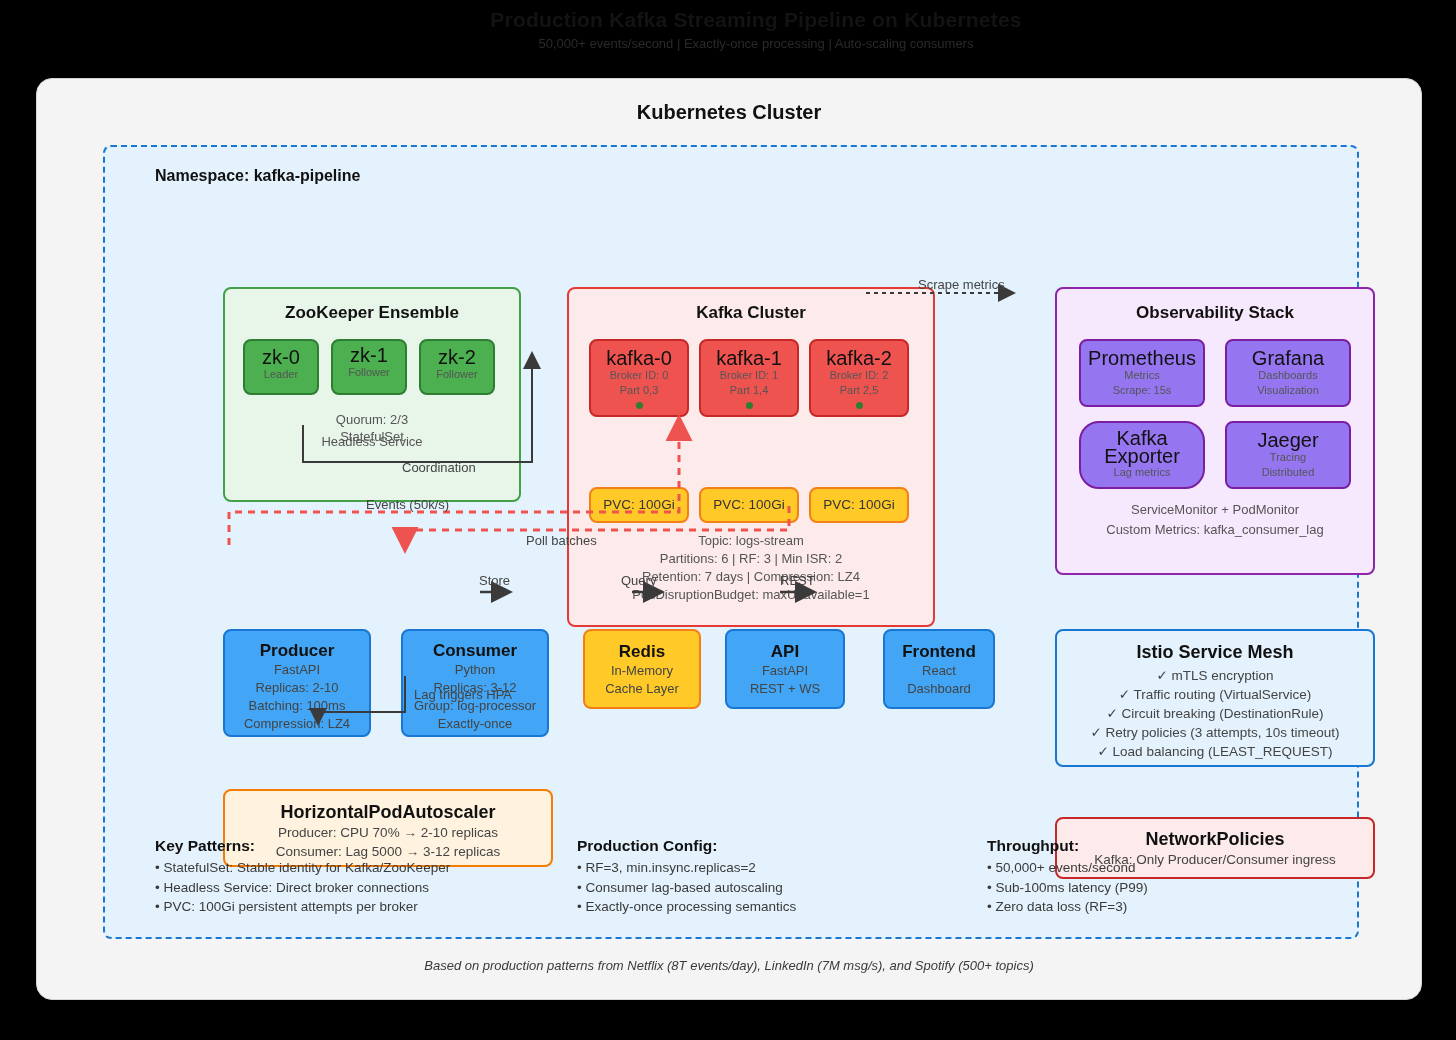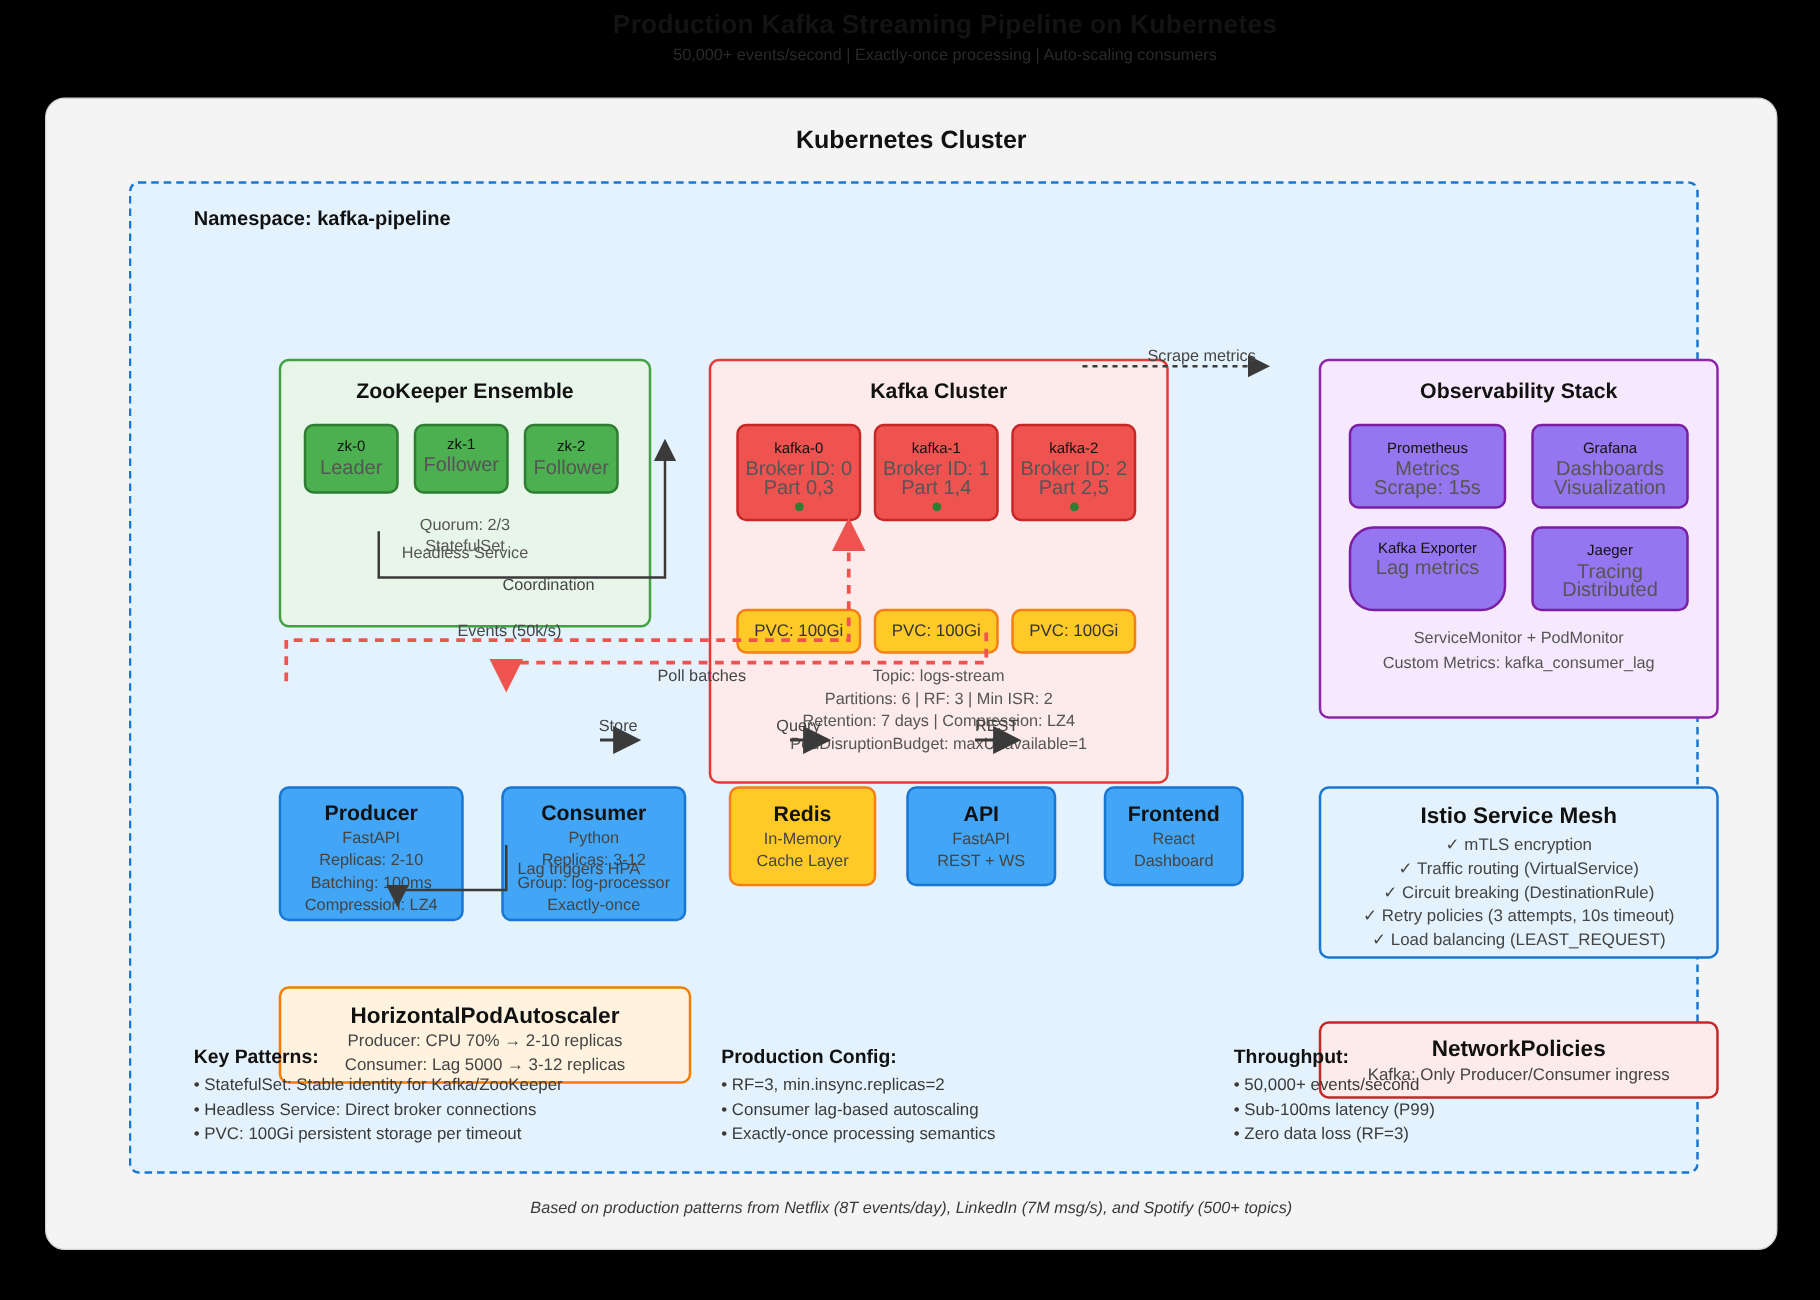--- a/index.html
+++ b/index.html
@@ -40,22 +40,22 @@
   .group-title{
     position:absolute;left:0;top:14px;width:100%;text-align:center;
     font-size:17px;font-weight:bold;color:#111;
   }
   .g-zk{left:118px;top:140px;width:298px;height:215px;background:#e8f5e9;border:2px solid #43a047;}
   .g-kafka{left:462px;top:140px;width:368px;height:340px;background:#fdeaea;border:2px solid #e53935;}
   .g-obs{left:950px;top:140px;width:320px;height:288px;background:#f7e9fd;border:2px solid #8e24aa;}
 
   
   .pod{position:absolute;border-radius:8px;box-sizing:border-box;text-align:center;}
-  .pod .pname{font-size:12px;color:#111;line-height:19px;}
-  .pod .pmeta{font-size:16px;color:#555;line-height:15px;}
+  .pod .pname{font-size:20px;color:#111;line-height:19px;}
+  .pod .pmeta{font-size:11px;color:#555;line-height:15px;}
   .pod.green{background:#4caf50;border:2px solid #2e7d32;}
   .pod.red{background:#ef5350;border:2px solid #c62828;}
   .pod.purple{background:#9575f0;border:2px solid #7b1fa2;}
   .pod.amber{background:#ffca28;border:2px solid #f57f17;}
   .dot{display:block;width:7px;height:7px;border-radius:50%;background:#2e7d32;margin:4px auto 0;}
 
   .boxnote{position:absolute;width:100%;text-align:center;font-size:13px;color:#555;line-height:17px;left:0;}
 
   
   .svc{position:absolute;border-radius:8px;box-sizing:border-box;text-align:center;}
@@ -237,21 +237,21 @@
       <div class="svc lightred" style="left:950px;top:670px;width:320px;height:62px;padding-top:10px;">
         <div class="sname" style="font-size:18px;">NetworkPolicies</div>
         <div class="sbody">Kafka: Only Producer/Consumer ingress</div>
       </div>
 
       <div class="legend" style="left:50px;top:690px;">
         <h4>Key Patterns:</h4>
         <ul>
           <li>• StatefulSet: Stable identity for Kafka/ZooKeeper</li>
           <li>• Headless Service: Direct broker connections</li>
-          <li>• PVC: 100Gi persistent storage per timeout</li>
+          <li>• PVC: 100Gi persistent attempts per broker</li>
         </ul>
       </div>
 
       <div class="legend" style="left:472px;top:690px;">
         <h4>Production Config:</h4>
         <ul>
           <li>• RF=3, min.insync.replicas=2</li>
           <li>• Consumer lag-based autoscaling</li>
           <li>• Exactly-once processing semantics</li>
         </ul>

